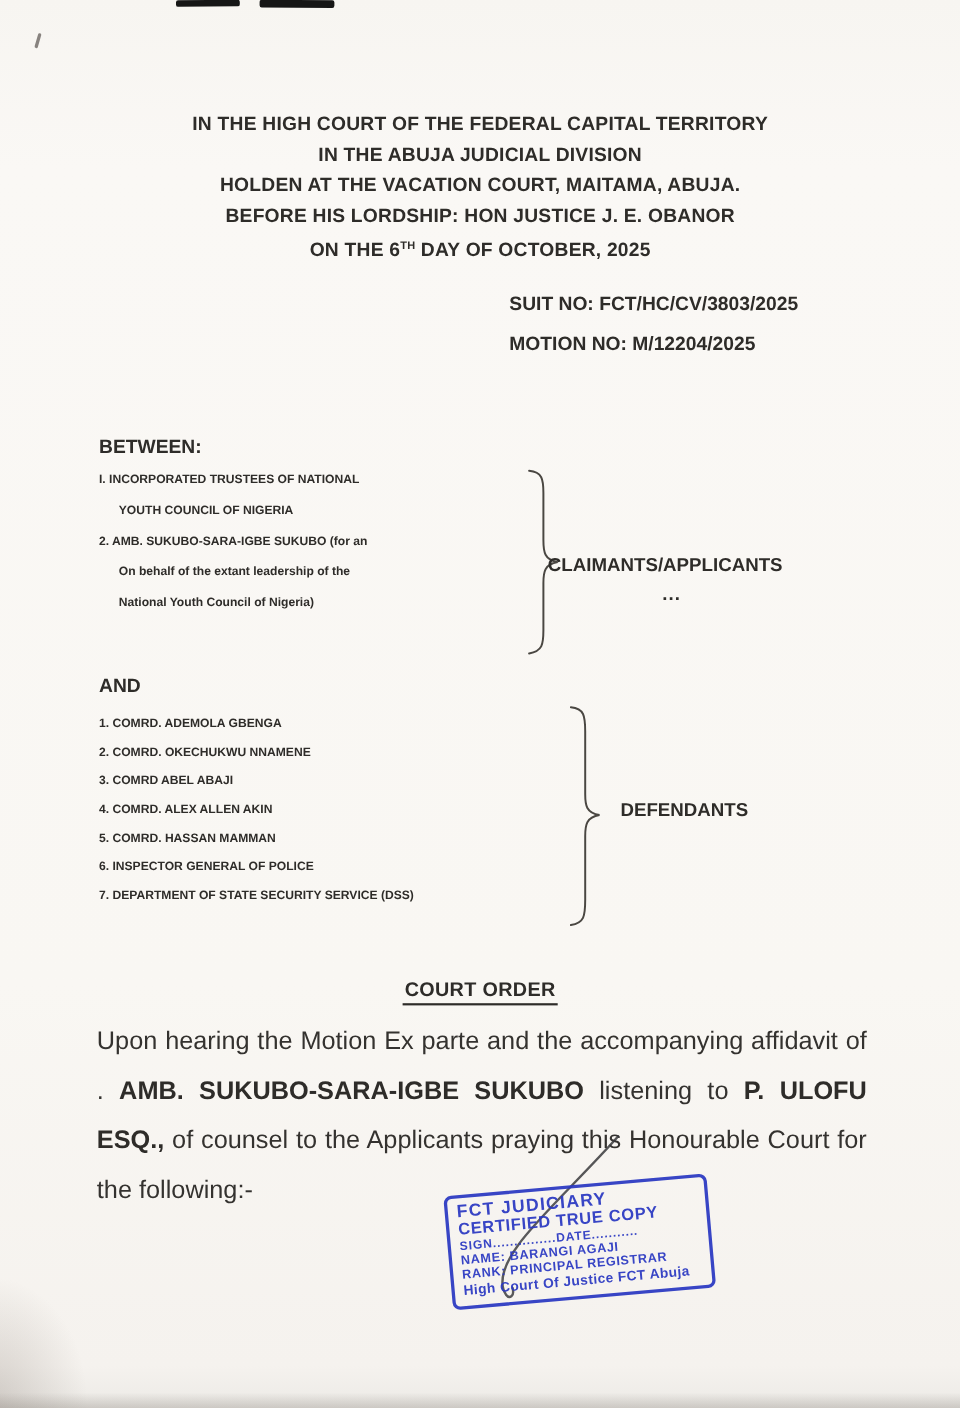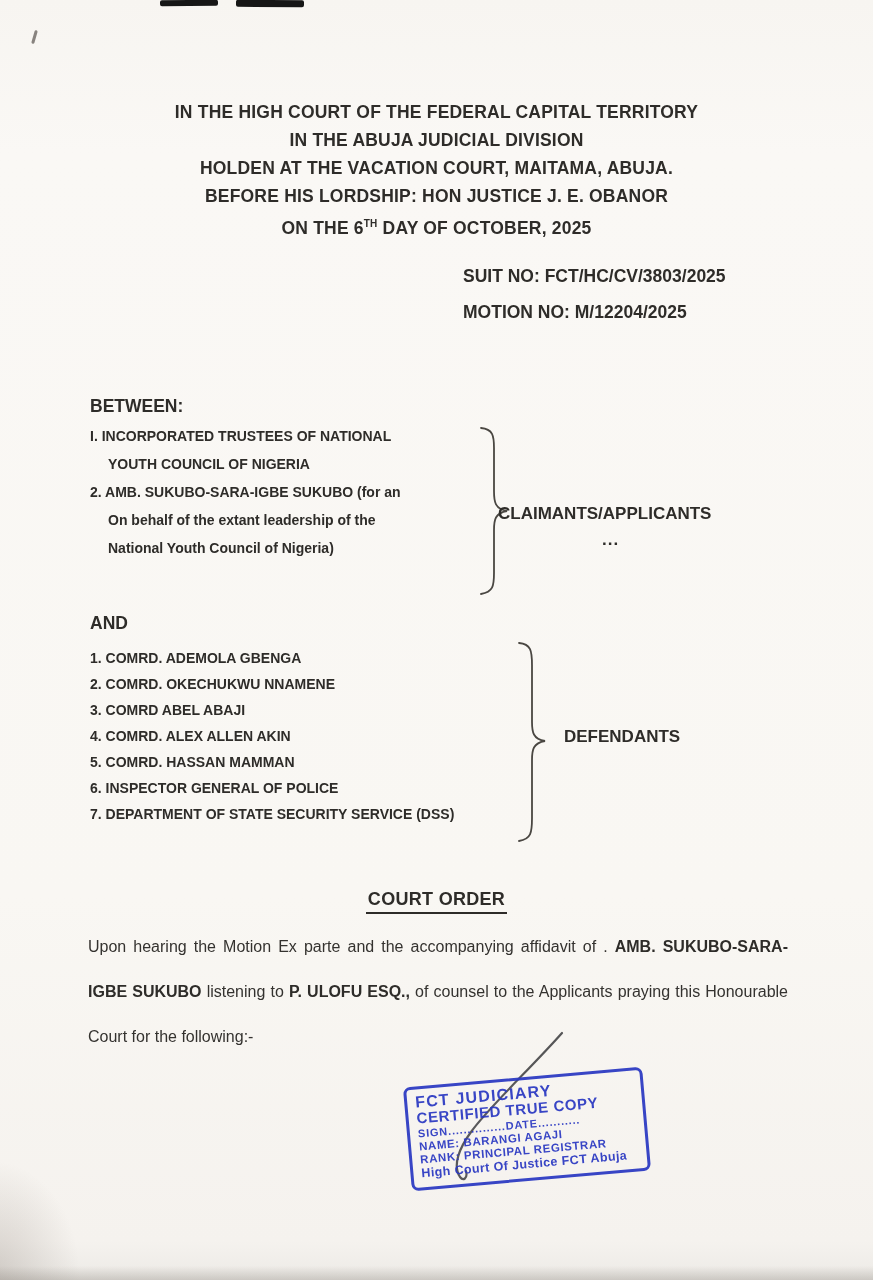--- a/index.html
+++ b/index.html
@@ -33,41 +33,41 @@
   .court-header sup{font-size:10px;vertical-align:super;}
 
   
   .case-numbers{position:absolute;left:463px;top:258px;font-weight:700;font-size:17.5px;line-height:36px;}
 
   .label-bold{position:absolute;font-weight:700;font-size:17.5px;}
   .between-label{left:90px;top:396px;}
   .and-label{left:90px;top:613px;}
 
   
-  .party-list{position:absolute;left:90px;font-weight:700;font-size:14px;line-height:28px;white-space:nowrap;}
+  .party-list{position:absolute;left:90px;font-weight:700;font-size:11px;line-height:28px;white-space:nowrap;}
   .claimants-list{top:422px;}
   .defendants-list{top:645px;line-height:26px;}
   .party-list .indent{padding-left:18px;}
 
   .bracket{position:absolute;}
   .bracket svg{display:block;}
   .claimants-bracket{left:478px;top:425px;}
   .defendants-bracket{left:516px;top:640px;}
 
   .role-label{position:absolute;font-weight:700;font-size:17px;white-space:nowrap;}
   .claimants-role{left:498px;top:504px;}
   .claimants-ellipsis{left:602px;top:530px;letter-spacing:1px;}
   .defendants-role{left:564px;top:727px;}
 
   
   .order-title-wrap{position:absolute;left:0;top:889px;width:873px;text-align:center;}
   .order-title{display:inline-block;font-weight:700;font-size:18px;letter-spacing:.3px;
     border-bottom:2.5px solid var(--ink);padding:0 2px 2px;}
   .order-paragraph{position:absolute;left:88px;top:924px;width:700px;
-    font-size:16px;line-height:45px;text-align:justify;color:#34322f;}
+    font-size:23px;line-height:45px;text-align:justify;color:#34322f;}
   .order-paragraph .b{font-weight:700;color:var(--ink);}
 
   
   .stamp{position:absolute;left:407px;top:1077px;width:240px;height:104px;
     transform:rotate(-5deg);transform-origin:center;
     border:3.5px solid var(--stamp-ink);border-radius:7px;
     color:var(--stamp-ink);font-weight:700;opacity:.93;
     padding:4px 8px 3px;box-sizing:border-box;background:rgba(255,255,255,.02);}
   .stamp .st1{font-size:16px;letter-spacing:1.2px;line-height:17px;}
   .stamp .st2{font-size:15px;letter-spacing:.6px;line-height:16px;}

